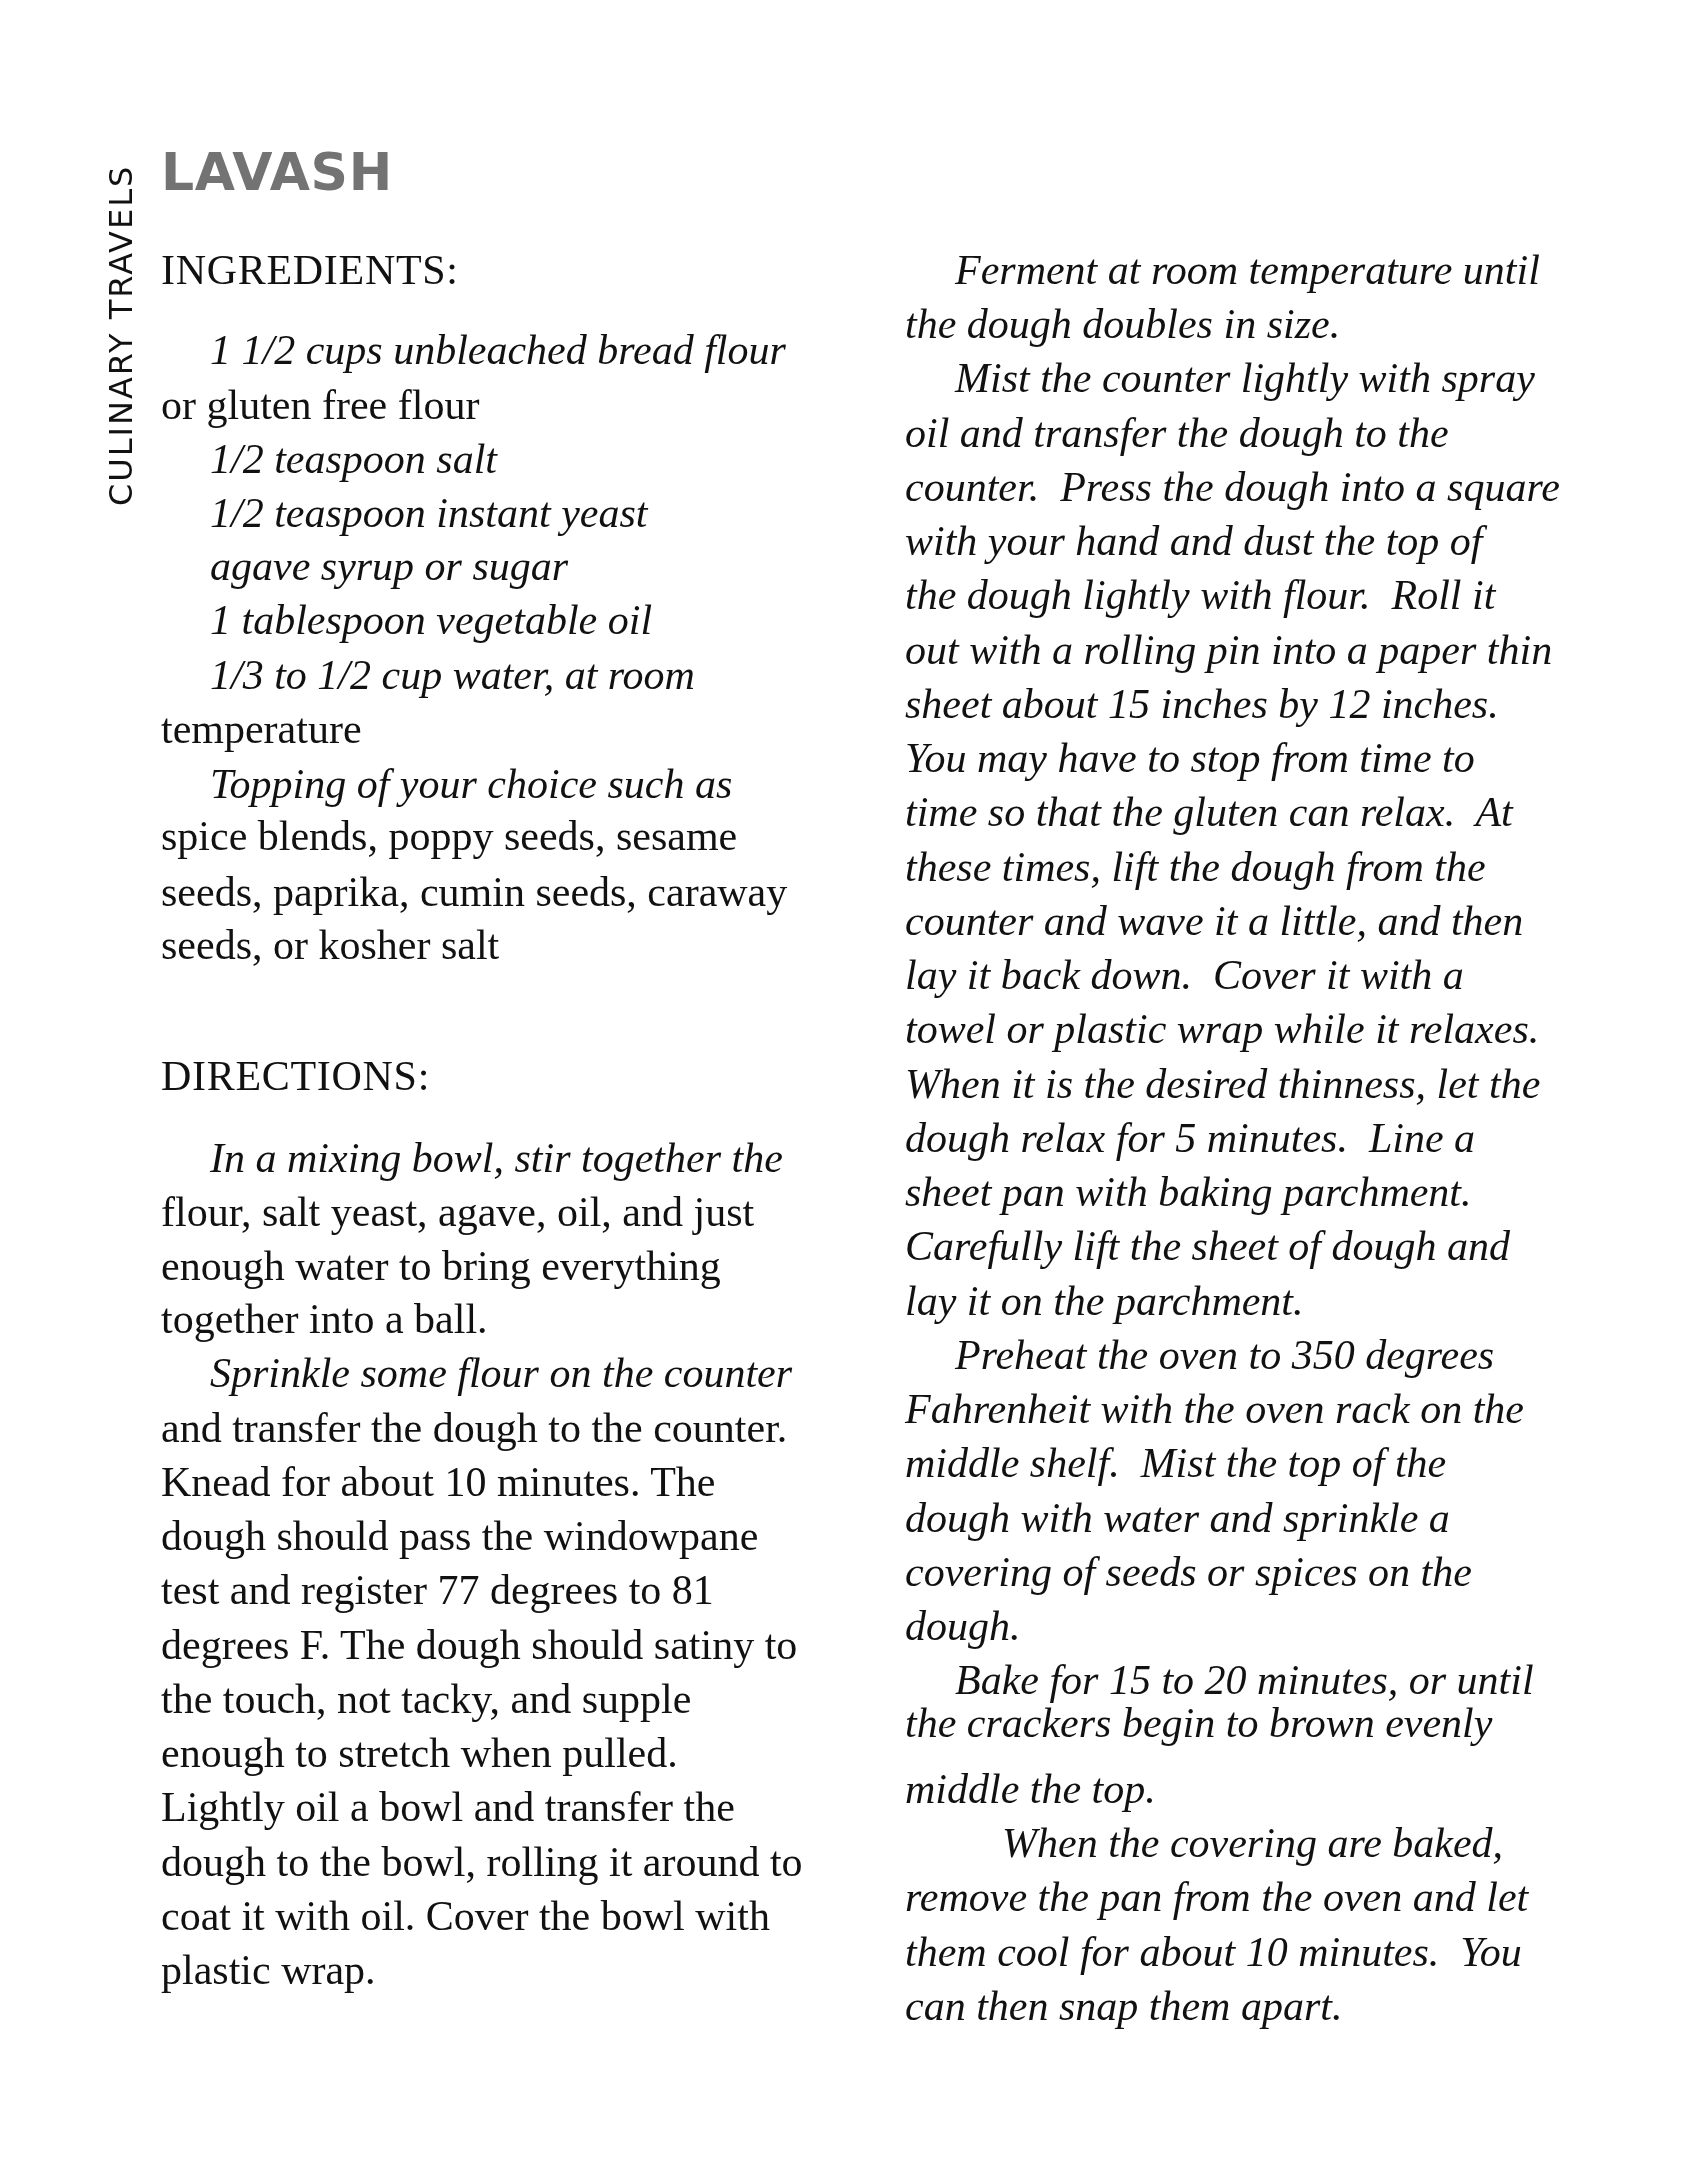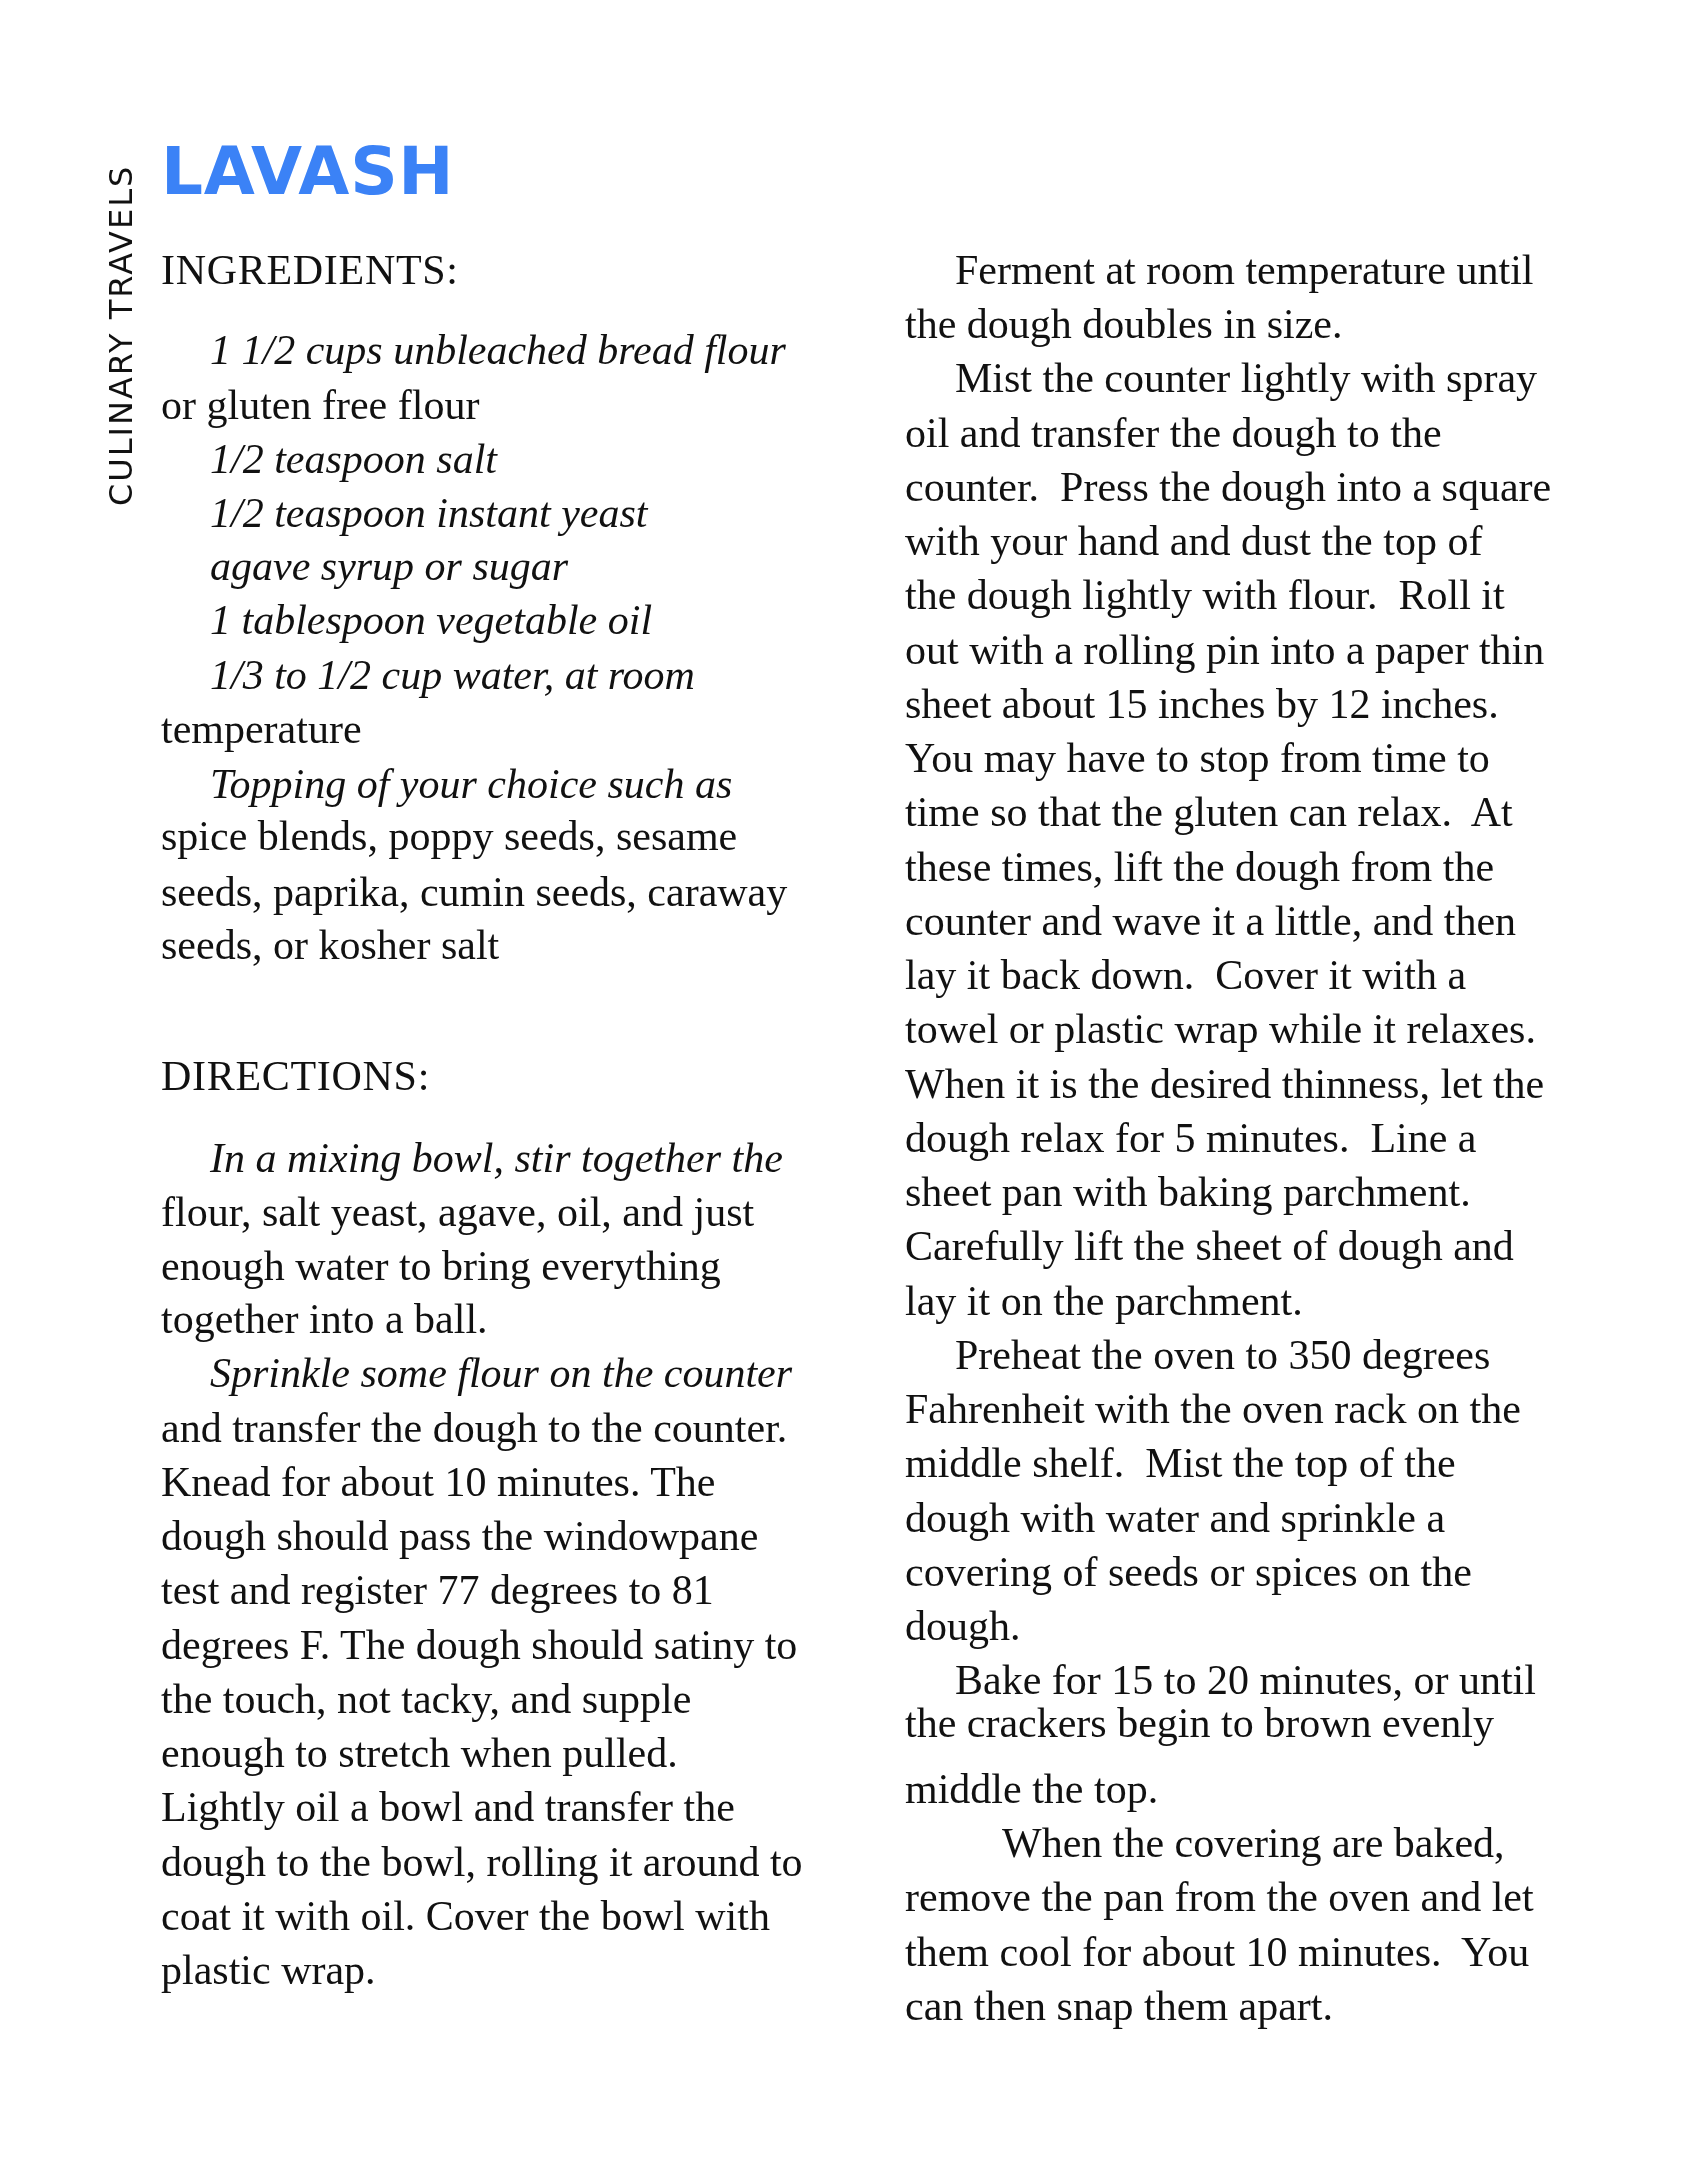--- a/index.html
+++ b/index.html
@@ -15,37 +15,37 @@
     letter-spacing: 2px;
     color: #111111;
     white-space: nowrap;
     line-height: 37px;
   }
   .title {
     position: absolute;
     left: 161px; top: 129px;
     font-family: "DejaVu Sans", sans-serif;
     font-weight: bold;
-    font-size: 66px;
+    font-size: 52px;
     line-height: 86px;
-    color: #3b82f6;
+    color: #737373;
     letter-spacing: 0.7px;
     white-space: nowrap;
   }
   .line {
     position: absolute;
     font-family: "Liberation Serif", "DejaVu Serif", serif;
     font-size: 42px;
     line-height: 54px;
     height: 54px;
     color: #111111;
     white-space: pre;
   }
   .col-left .line { left: 161px; text-align: center; }
-  .col-right .line { left: 905px; }
+  .col-right .line { left: 905px; font-style: italic; }
   .col-left .line.indent { left: 210px; font-style: italic; }
   .col-right .line.indent { left: 955px; }
   .col-right .line.indent2 { left: 1002px; }
   .heading { letter-spacing: 0.7px; }
 </style>
 </head>
 <body>
 
 <div class="page">
 

